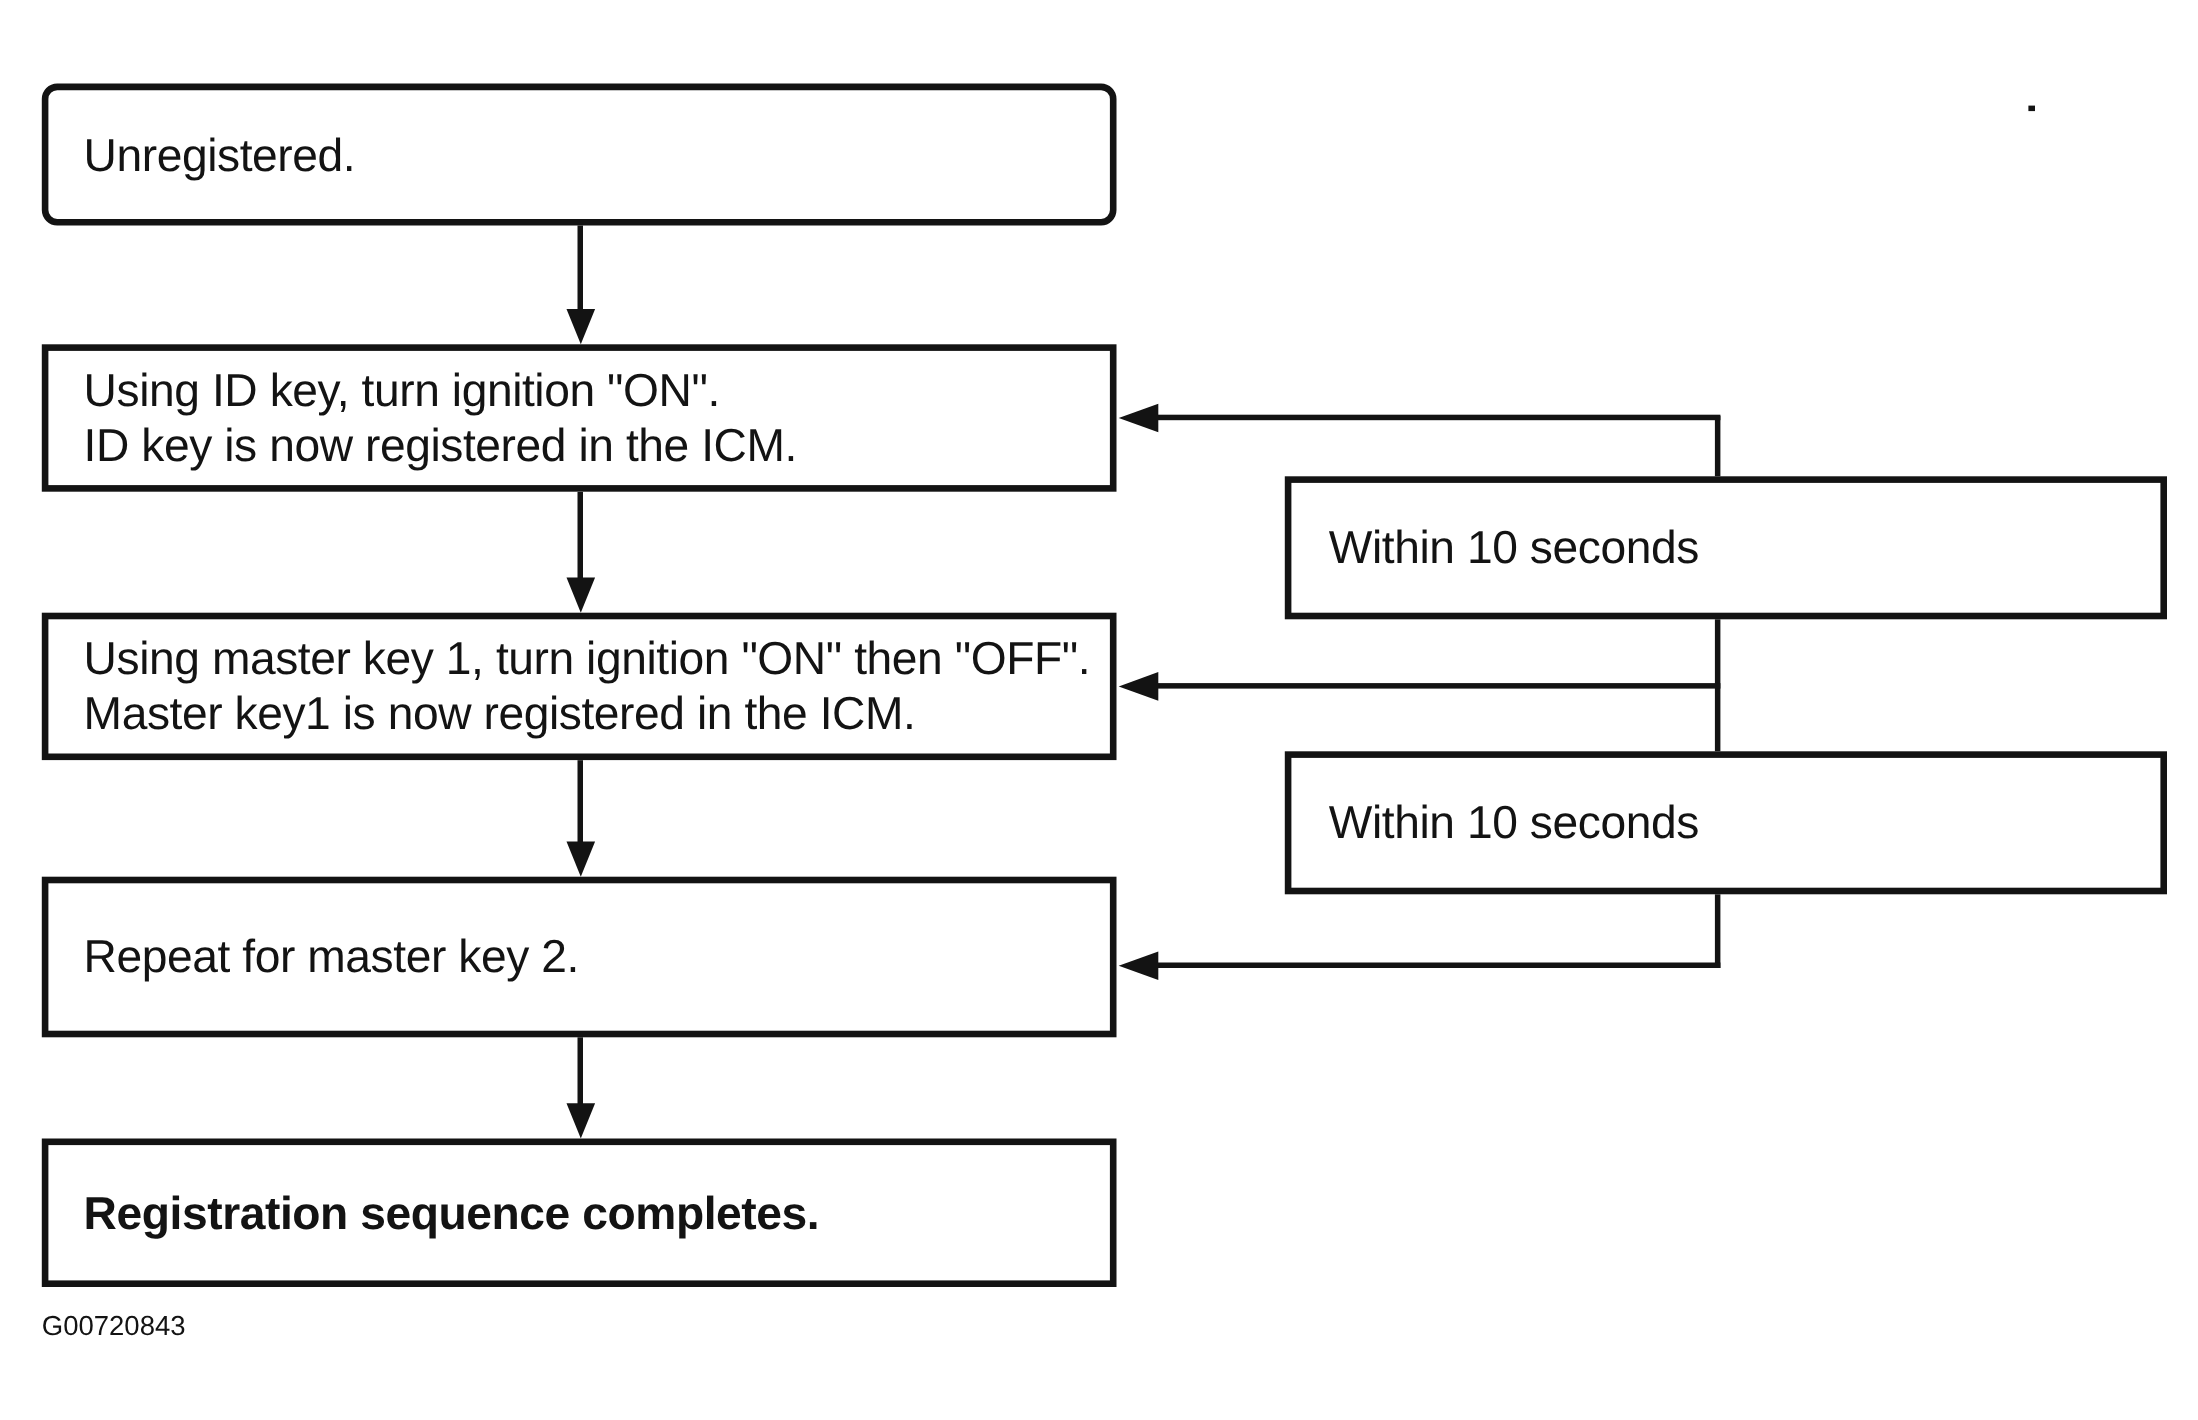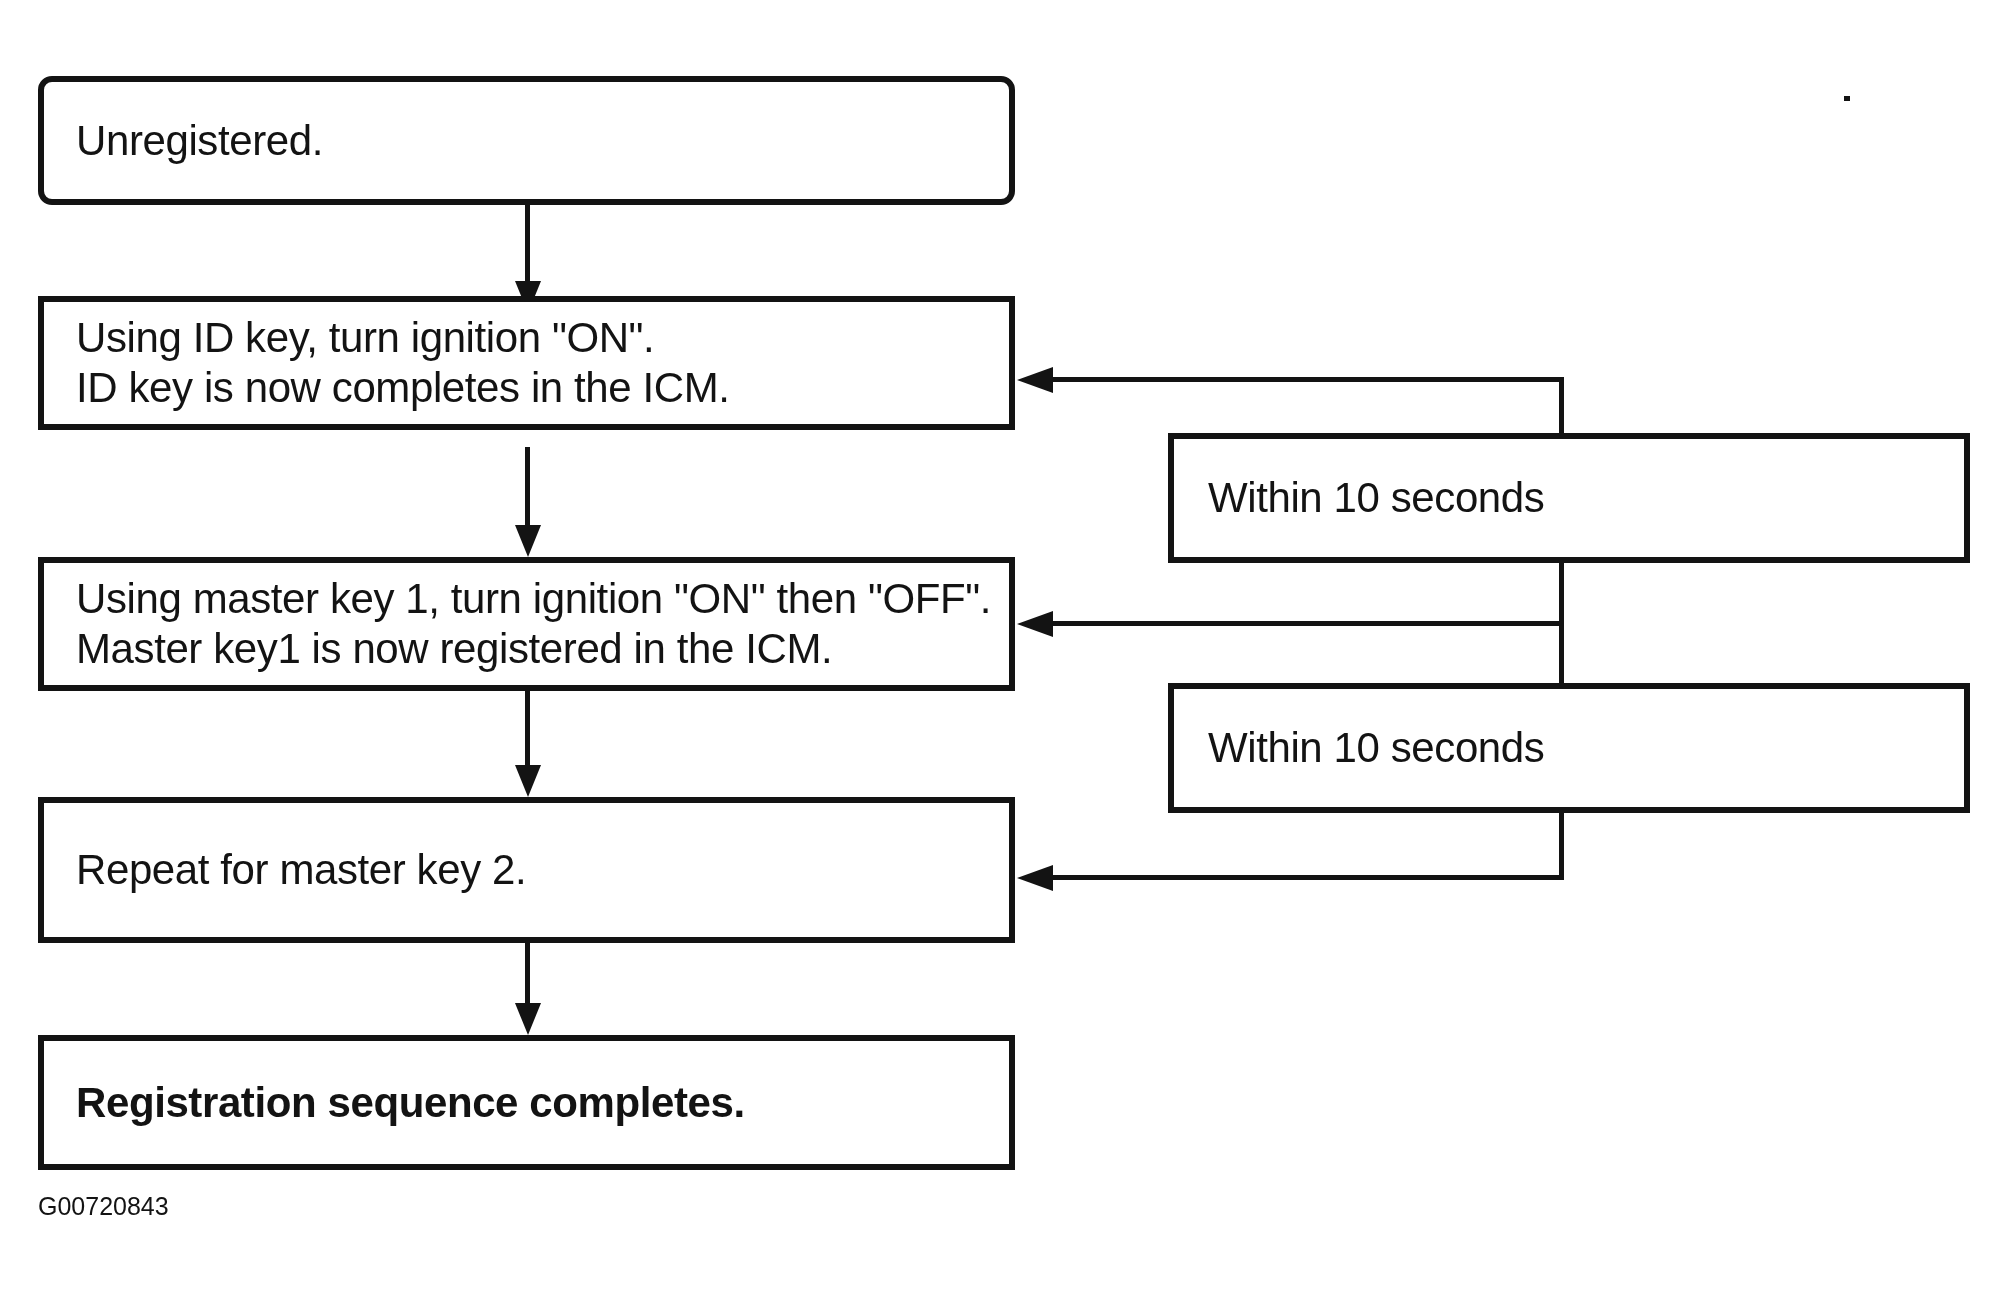--- a/index.html
+++ b/index.html
@@ -84,23 +84,23 @@
 </style>
 </head>
 <body>
 
 <div class="canvas">
 
   <div class="node" style="top:76px;height:129px;border-radius:14px;">
     <div class="line">Unregistered.</div>
   </div>
 
-  <div class="node" style="top:296px;height:134px;">
+  <div class="node" style="top:313px;height:134px;">
     <div class="line">Using ID key, turn ignition "ON".</div>
-    <div class="line">ID key is now completes in the ICM.</div>
+    <div class="line">ID key is now registered in the ICM.</div>
   </div>
 
   <div class="node" style="top:557px;height:134px;">
     <div class="line">Using master key 1, turn ignition "ON" then "OFF".</div>
     <div class="line">Master key1 is now registered in the ICM.</div>
   </div>
 
   <div class="node" style="top:797px;height:146px;justify-content:center;">
     <div class="line">Repeat for master key 2.</div>
   </div>

